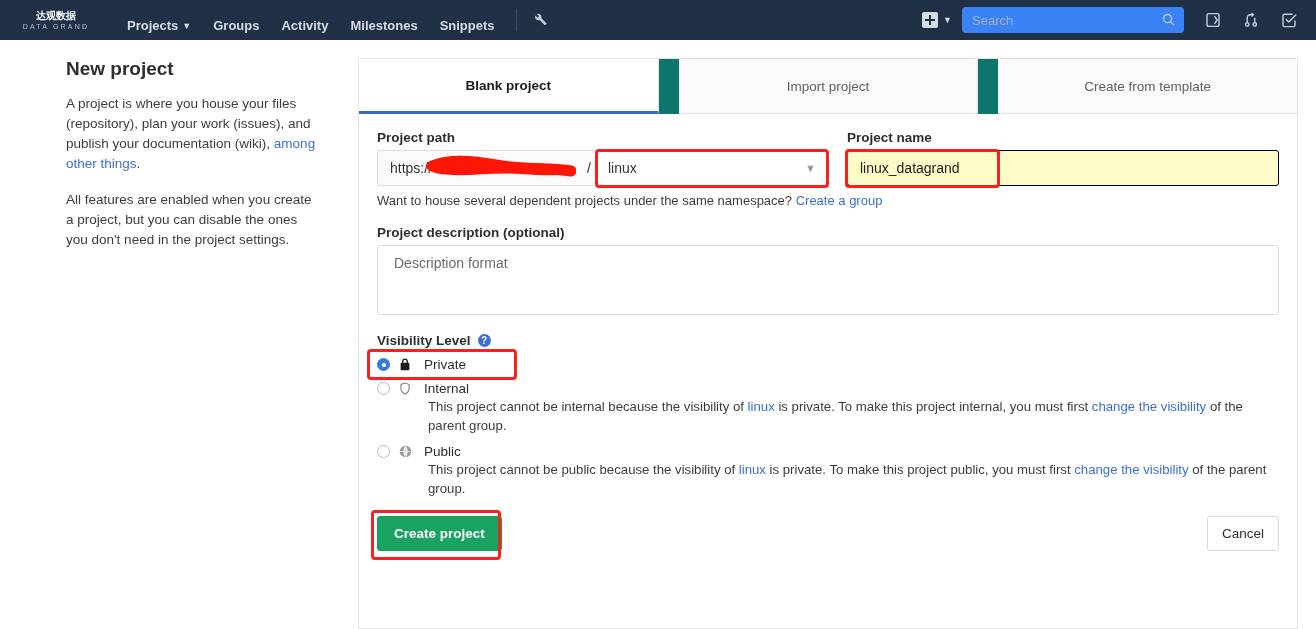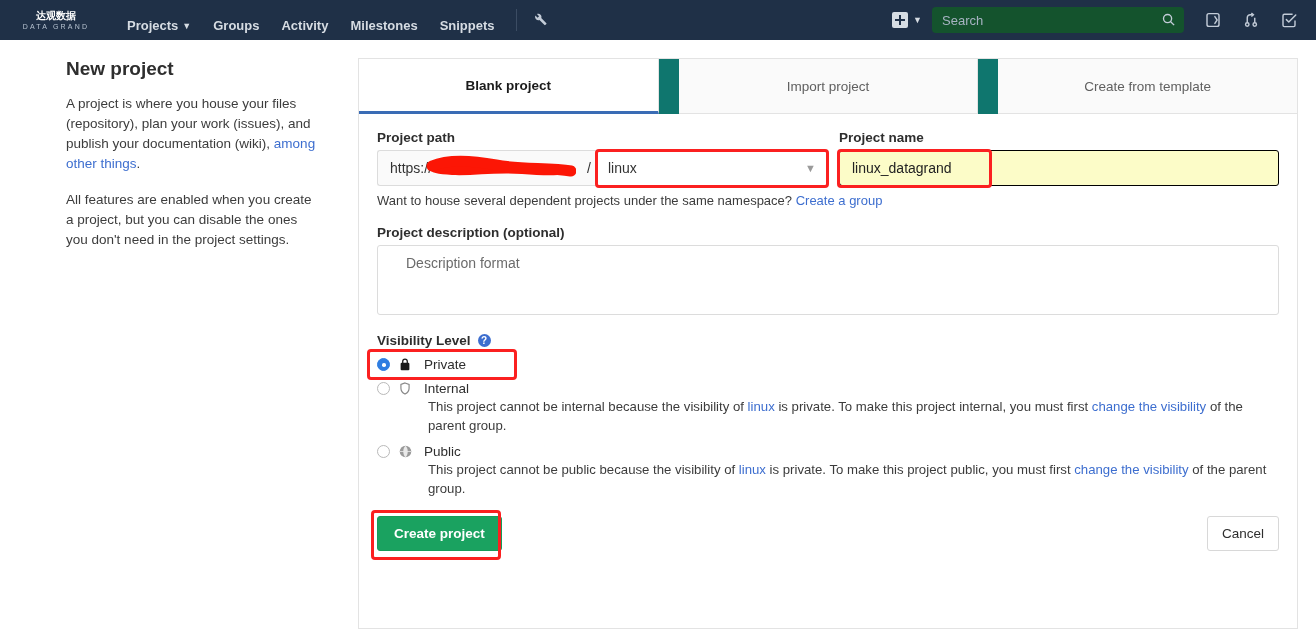--- a/index.html
+++ b/index.html
@@ -86,23 +86,23 @@
     position: relative;
   }
   .plus-square:before, .plus-square:after {
     content: ""; position: absolute; background: #1f3047;
   }
   .plus-square:before { left: 7px; top: 3px; width: 2px; height: 10px; }
   .plus-square:after  { top: 7px; left: 3px; height: 2px; width: 10px; }
   .plus-caret { font-size: 9px; margin-left: 5px; }
   .search-box {
     position: relative;
-    width: 252px;
+    width: 222px;
     height: 26px;
-    background: #14532d;
+    background: #3b82f6;
     border-radius: 4px;
     display: flex;
     align-items: center;
     margin: 0 10px 0 4px;
     padding: 0 8px;
   }
   .search-box input {
     background: transparent;
     border: 0;
     outline: none;
@@ -177,21 +177,21 @@
 
   
   .form { padding: 16px 18px 0 18px; flex: 1; position: relative; }
   .lbl {
     font-size: 13.5px;
     font-weight: bold;
     color: #2e2e2e;
     display: block;
     margin-bottom: 5px;
   }
-  .row { display: flex; gap: 0; }
+  .row { display: flex; gap: 8px; }
   .col-path { width: 452px; position: relative; }
   .col-name { flex: 1; margin-left: 10px; position: relative; }
 
   .path-group { display: flex; height: 36px; }
   .path-prefix {
     border: 1px solid #dcdcdc;
     border-right: 0;
     border-radius: 3px 0 0 3px;
     background: #fafafa;
     font-size: 14px;
@@ -246,21 +246,21 @@
   .hint a { color: #3d6ecf; text-decoration: none; }
 
   .desc-wrap { margin-top: 17px; }
   .desc-area {
     width: 100%;
     height: 70px;
     border: 1px solid #dcdcdc;
     border-radius: 3px;
     font-size: 14px;
     color: #333;
-    padding: 9px 28px;
+    padding: 9px 16px;
     resize: none;
     outline: none;
     font-family: "Liberation Sans", sans-serif;
   }
   .desc-area::placeholder { color: #6b6b6b; }
 
   .vis-head { margin-top: 14px; display: flex; align-items: center; gap: 7px; }
   .help-ico {
     width: 13px; height: 13px;
     border-radius: 50%;

